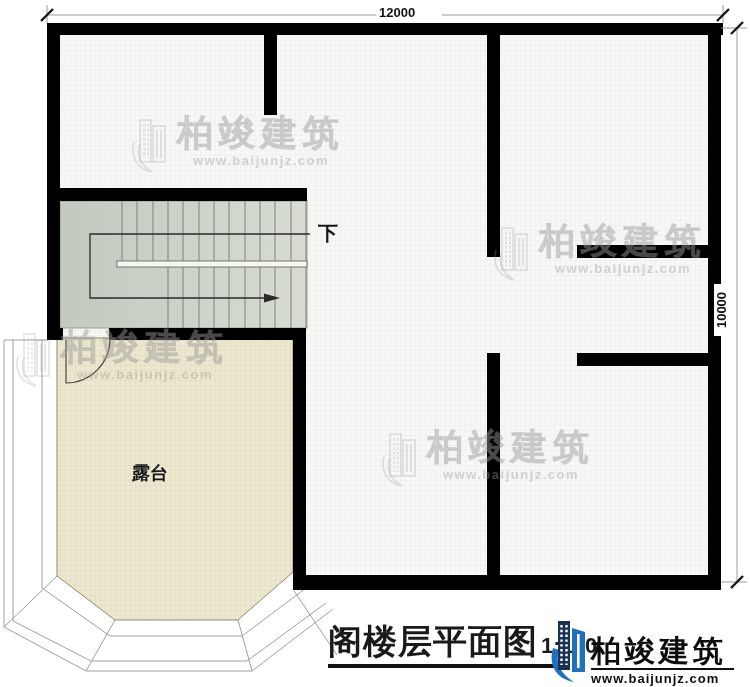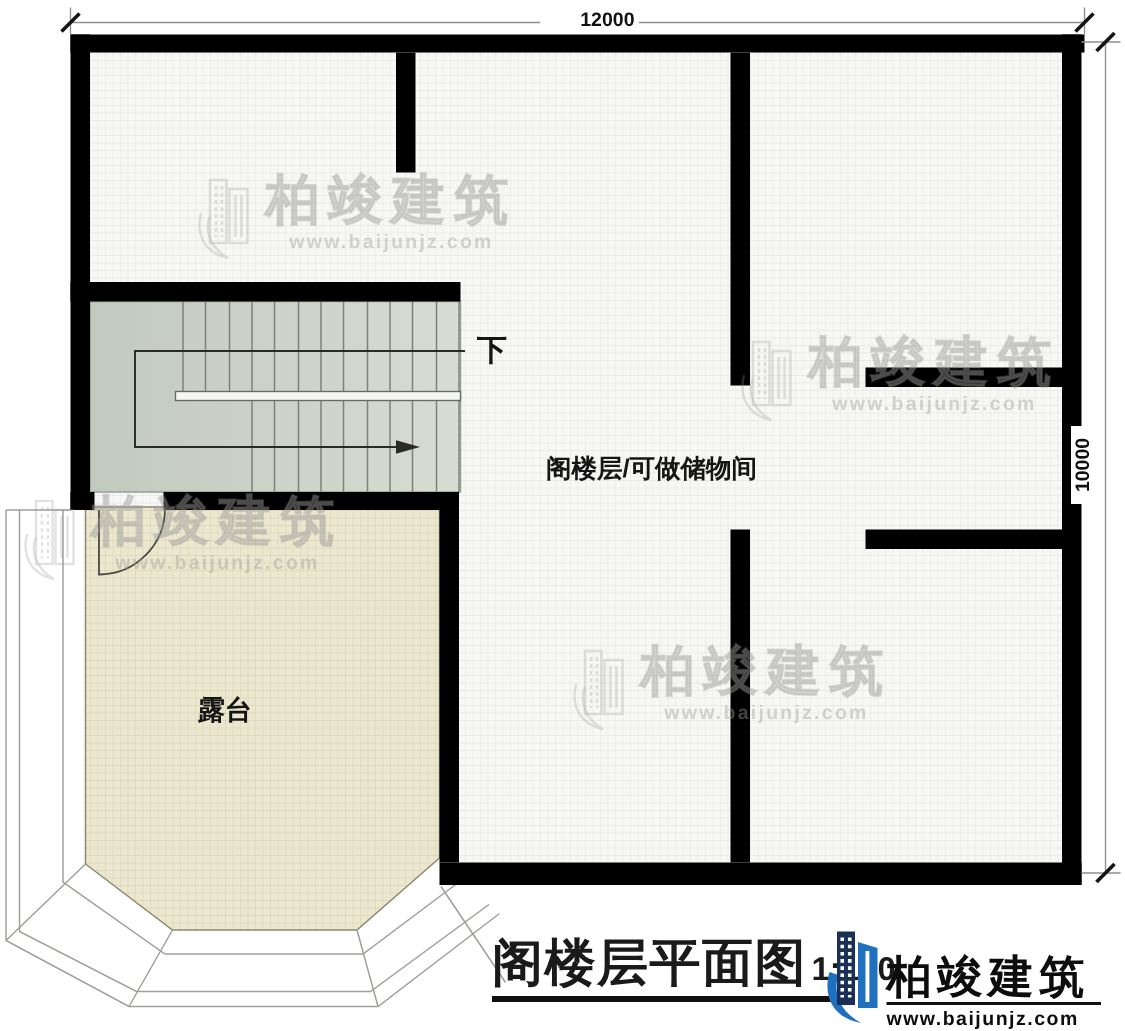--- a/index.html
+++ b/index.html
@@ -7,21 +7,21 @@
     position:relative;width:750px;height:687px;background:#ffffff;
     font-family:"Liberation Sans","DejaVu Sans",sans-serif;overflow:hidden;
   }
   .plan-svg{position:absolute;left:0;top:0;z-index:1;}
   
   .lbl{position:absolute;z-index:3;color:#151515;font-weight:bold;white-space:nowrap;}
   .lbl-down{left:318px;top:220px;font-size:20px;}
   .lbl-attic{left:364px;top:301px;font-size:17px;}
   .lbl-terrace{left:132px;top:461px;font-size:18px;text-align:right;}
   .dim{position:absolute;z-index:3;color:#111;font-weight:bold;font-size:13px;background:#fff;padding:0 3px;white-space:nowrap;}
-  .dim-top{left:360px;top:5px;width:60px;text-align:right;}
+  .dim-top{left:376px;top:5px;width:60px;text-align:left;}
   .dim-right{left:714px;top:336px;transform:rotate(-90deg);transform-origin:0 0;width:46px;text-align:center;}
   
   .wm{position:absolute;z-index:2;display:flex;align-items:flex-start;gap:5px;pointer-events:none;}
   .wm .wm-icon{margin-top:4px;opacity:.55;}
   .wm .wm-texts{display:flex;flex-direction:column;}
   .wm .wm-name{
     font-size:36px;font-weight:bold;letter-spacing:6px;line-height:1.15;
     color:rgba(158,158,158,.30);-webkit-text-stroke:1px rgba(150,150,150,.28);white-space:nowrap;
   }
   .wm .wm-url{
@@ -170,21 +170,20 @@
     </svg>
     <div class="wm-texts">
       <div class="wm-name">柏竣建筑</div>
       <div class="wm-url">www.baijunjz.com</div>
     </div>
   </div>
 
   <div class="dim dim-top">12000</div>
   <div class="dim dim-right">10000</div>
   <div class="lbl lbl-down">下</div>
-  <div class="lbl lbl-attic">阁楼层/可做储物间</div>
   <div class="lbl lbl-terrace">露台</div>
 
   <div class="titleblock">
     <div class="plan-title">阁楼层平面图</div>
     <div class="plan-scale">1:100</div>
     <div class="title-underline"></div>
 
     <svg class="brand-icon" width="50" height="66" viewBox="0 0 50 66">
       <path d="M9,29 C4,47 13,60 30,63 C16,55 11,43 15,31 Z" fill="#1f71bf"></path>
       <rect x="14" y="2" width="12" height="49" fill="#1b3056"></rect>

